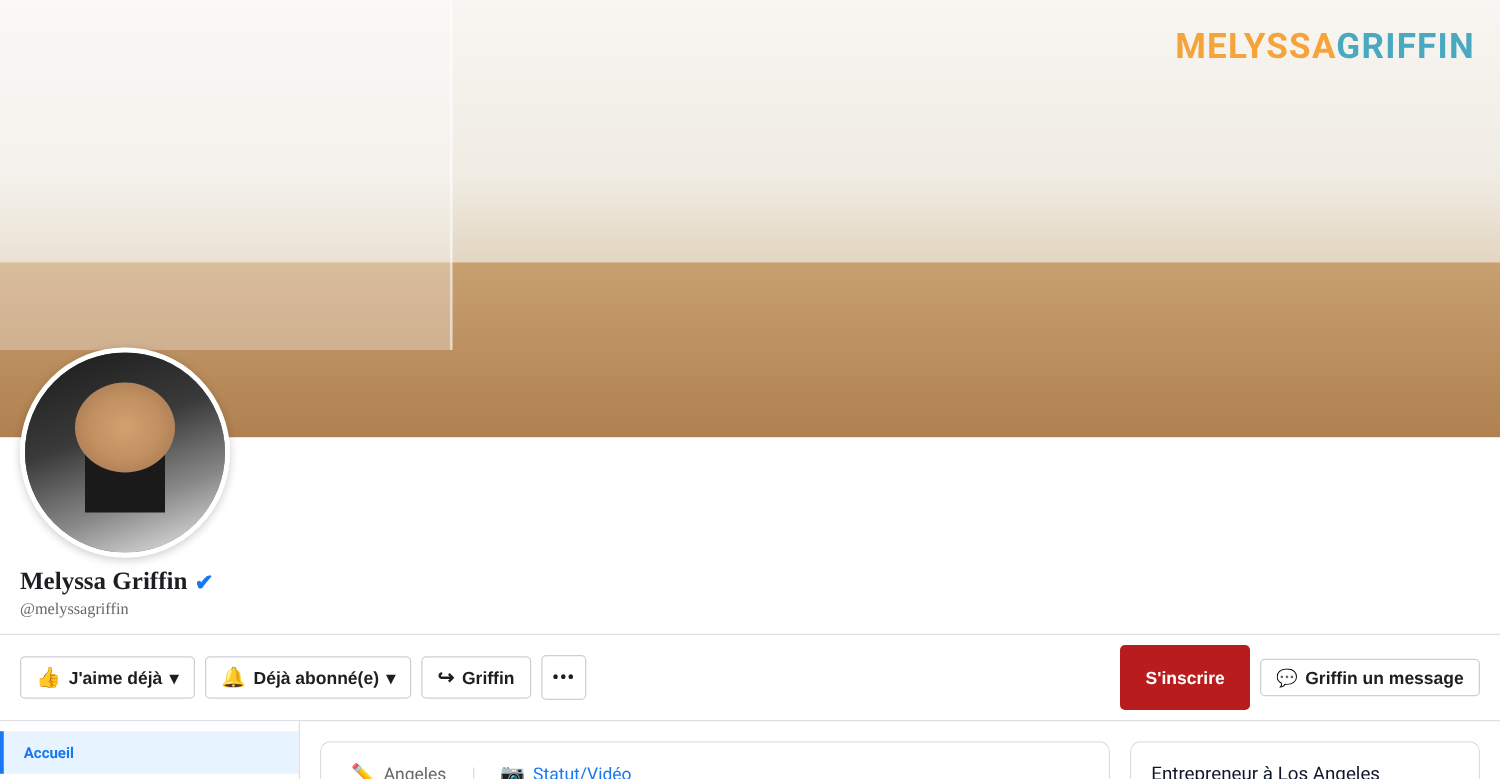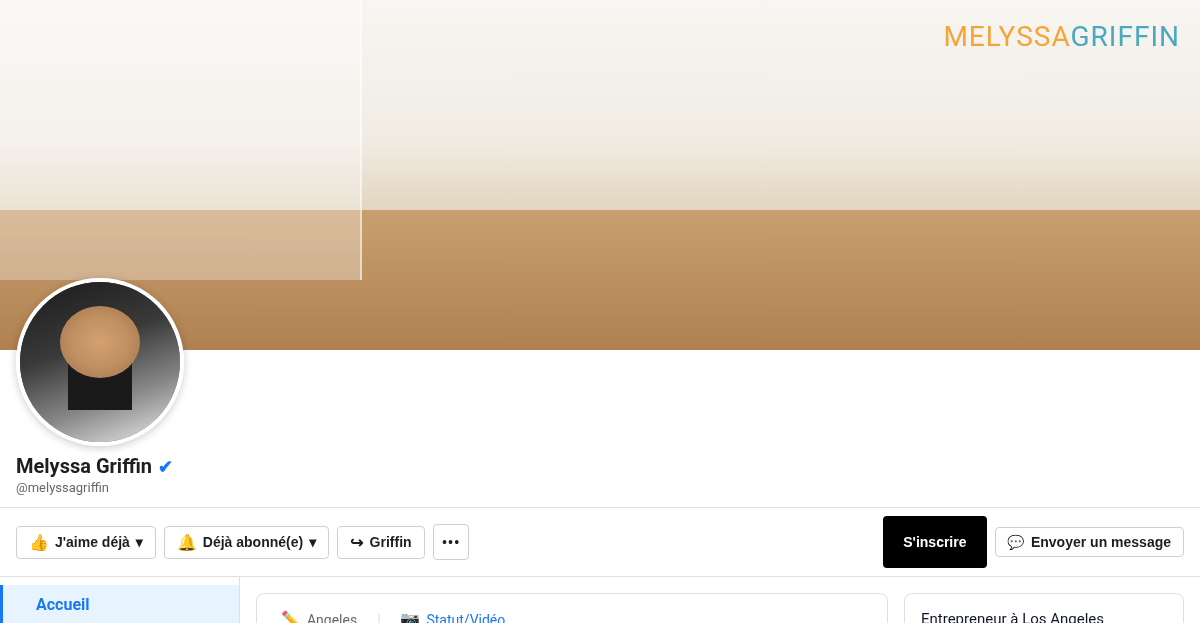--- a/index.html
+++ b/index.html
@@ -47,21 +47,21 @@
       height: 80%;
       background: rgba(255,255,255,0.3);
       border-right: 2px solid rgba(255,255,255,0.5);
     }
 
     .brand-logo {
       position: absolute;
       top: 20px;
       right: 20px;
       font-size: 28px;
-      font-weight: 400;
+      font-weight: 700;
       letter-spacing: 1px;
     }
     .brand-logo .melyssa {
       color: #f4a43a;
     }
     .brand-logo .griffin {
       color: #4aa8c0;
     }
 
     
@@ -69,20 +69,21 @@
       display: flex;
       background: #fff;
       padding: 0 0 0 16px;
       border-bottom: 1px solid #dddfe2;
       position: relative;
     }
     .profile-left {
       width: 240px;
       flex-shrink: 0;
       padding: 12px 0;
+      font-family: Liberation Serif, serif;
     }
     .profile-avatar {
       width: 168px;
       height: 168px;
       border-radius: 50%;
       border: 4px solid #fff;
       background: linear-gradient(135deg, #2c2c2c 0%, #555 50%, #888 100%);
       margin-top: -84px;
       position: relative;
       overflow: hidden;
@@ -154,21 +155,21 @@
       border: 1px solid #ccd0d5;
       border-radius: 4px;
       background: #fff;
       color: #1c1e21;
       font-size: 14px;
       font-weight: 600;
       cursor: pointer;
     }
     .action-btn .icon { font-size: 16px; }
     .action-btn-primary {
-      background: #000000;
+      background: #b91c1c;
       color: #fff;
       border: none;
       padding: 18px 20px;
       margin-left: auto;
     }
     .action-btn-message {
       display: flex;
       align-items: center;
       gap: 6px;
     }
@@ -194,23 +195,23 @@
     
     .sidebar {
       width: 240px;
       flex-shrink: 0;
       background: #fff;
       border-right: 1px solid #dddfe2;
       padding: 8px 0;
     }
     .sidebar-item {
       display: block;
-      padding: 10px 33px;
+      padding: 10px 16px;
       color: #1c1e21;
-      font-size: 16px;
+      font-size: 12px;
       cursor: pointer;
       border-radius: 0;
       text-decoration: none;
     }
     .sidebar-item.active {
       background: #e7f3ff;
       color: #1877f2;
       font-weight: 700;
       border-left: 3px solid #1877f2;
     }
@@ -316,21 +317,21 @@
       <span>Griffin</span>
     </button>
     <div class="more-btn">
       <span>•••</span>
     </div>
     <button class="action-btn action-btn-primary">
       <span>S'inscrire</span>
     </button>
     <button class="action-btn action-btn-message">
       <span>💬</span>
-      <span>Envoyer un message</span>
+      <span>Griffin un message</span>
     </button>
   </div>
 
   <div class="main-content">
 
     <div class="sidebar">
       <a class="sidebar-item active">
         <span>Accueil</span>
       </a>
       <a class="sidebar-item">

